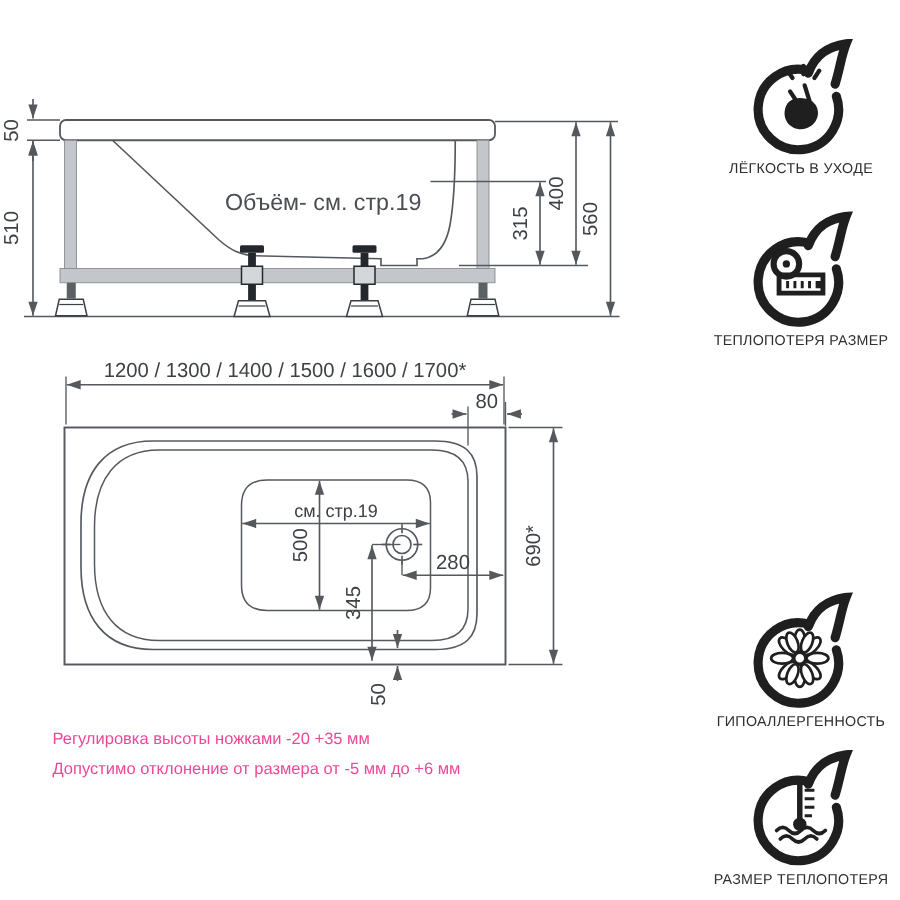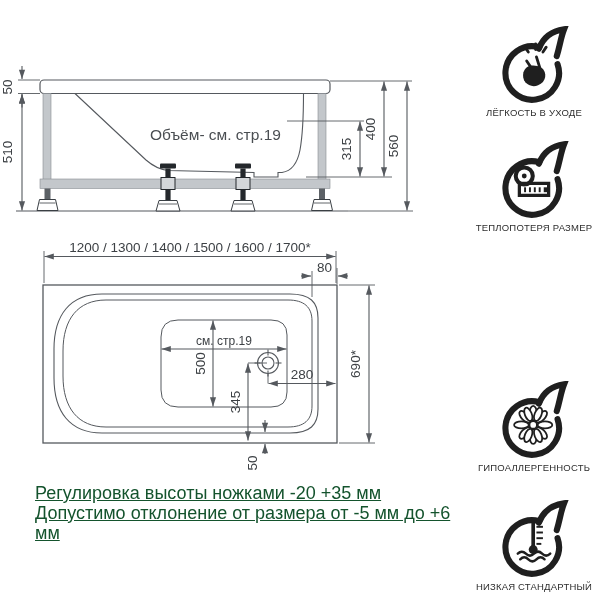--- a/index.html
+++ b/index.html
@@ -5,29 +5,29 @@
   html,body{margin:0;padding:0;}
   body{
     width:600px;height:600px;background:#ffffff;position:relative;overflow:hidden;
     font-family:"Liberation Sans", sans-serif;
   }
   #drawing{position:absolute;left:0;top:0;}
   .dim-text{font-size:13.5px;fill:#3d4145;}
   .dim-text-sm{font-size:12px;fill:#3d4145;}
   .notes{
     position:absolute;left:35px;top:483px;width:420px;
-    font-size:18px;color:#14532d;line-height:20px;text-decoration:underline;
+    font-size:11px;color:#ec4899;line-height:20px;
   }
   .features{position:absolute;left:468px;top:0;width:132px;height:600px;}
   .feature{position:absolute;left:0;width:132px;display:flex;flex-direction:column;align-items:center;}
   .feature .label{
     margin-top:3px;font-size:9.5px;color:#2e2e2e;letter-spacing:0.2px;
     text-align:center;white-space:nowrap;
   }
-  .f1{top:26px;} .f2{top:141px;} .f3{top:261px;} .f4{top:381px;} .f5{top:500px;}
+  .f1{top:26px;} .f2{top:141px;} .f3{top:261px;} .f4{top:395px;} .f5{top:500px;}
   svg text{font-family:"Liberation Sans", sans-serif;}
 </style>
 </head>
 <body>
 
 <svg id="drawing" width="600" height="600" viewBox="0 0 600 600">
   <defs>
     <marker id="mA" viewBox="0 0 10 8" refX="9.5" refY="4" markerWidth="9.5" markerHeight="7.5" orient="auto-start-reverse">
       <path d="M0.5,1 L9.5,4 L0.5,7 z" fill="#55595e"></path>
     </marker>
@@ -268,16 +268,16 @@
           <line x1="53" y1="47" x2="61" y2="47"></line>
           <line x1="53" y1="54" x2="59" y2="54"></line>
         </g>
         <g stroke-width="3" stroke-linecap="round">
           <path d="M30,66 q5,-5 10,0 t10,0 t10,0 t10,0"></path>
           <path d="M33,73 q5,-5 10,0 t10,0 t10,0"></path>
         </g>
       </g>
       <circle cx="49" cy="61" r="5.5" fill="#1f1f1f"></circle>
     </svg>
-    <div class="label">НИЗКАЯ СТАНДАРТНЫЙ</div>
+    <div class="label">РАЗМЕР ТЕПЛОПОТЕРЯ</div>
   </div>
 
 </div>
 
 </body></html>

